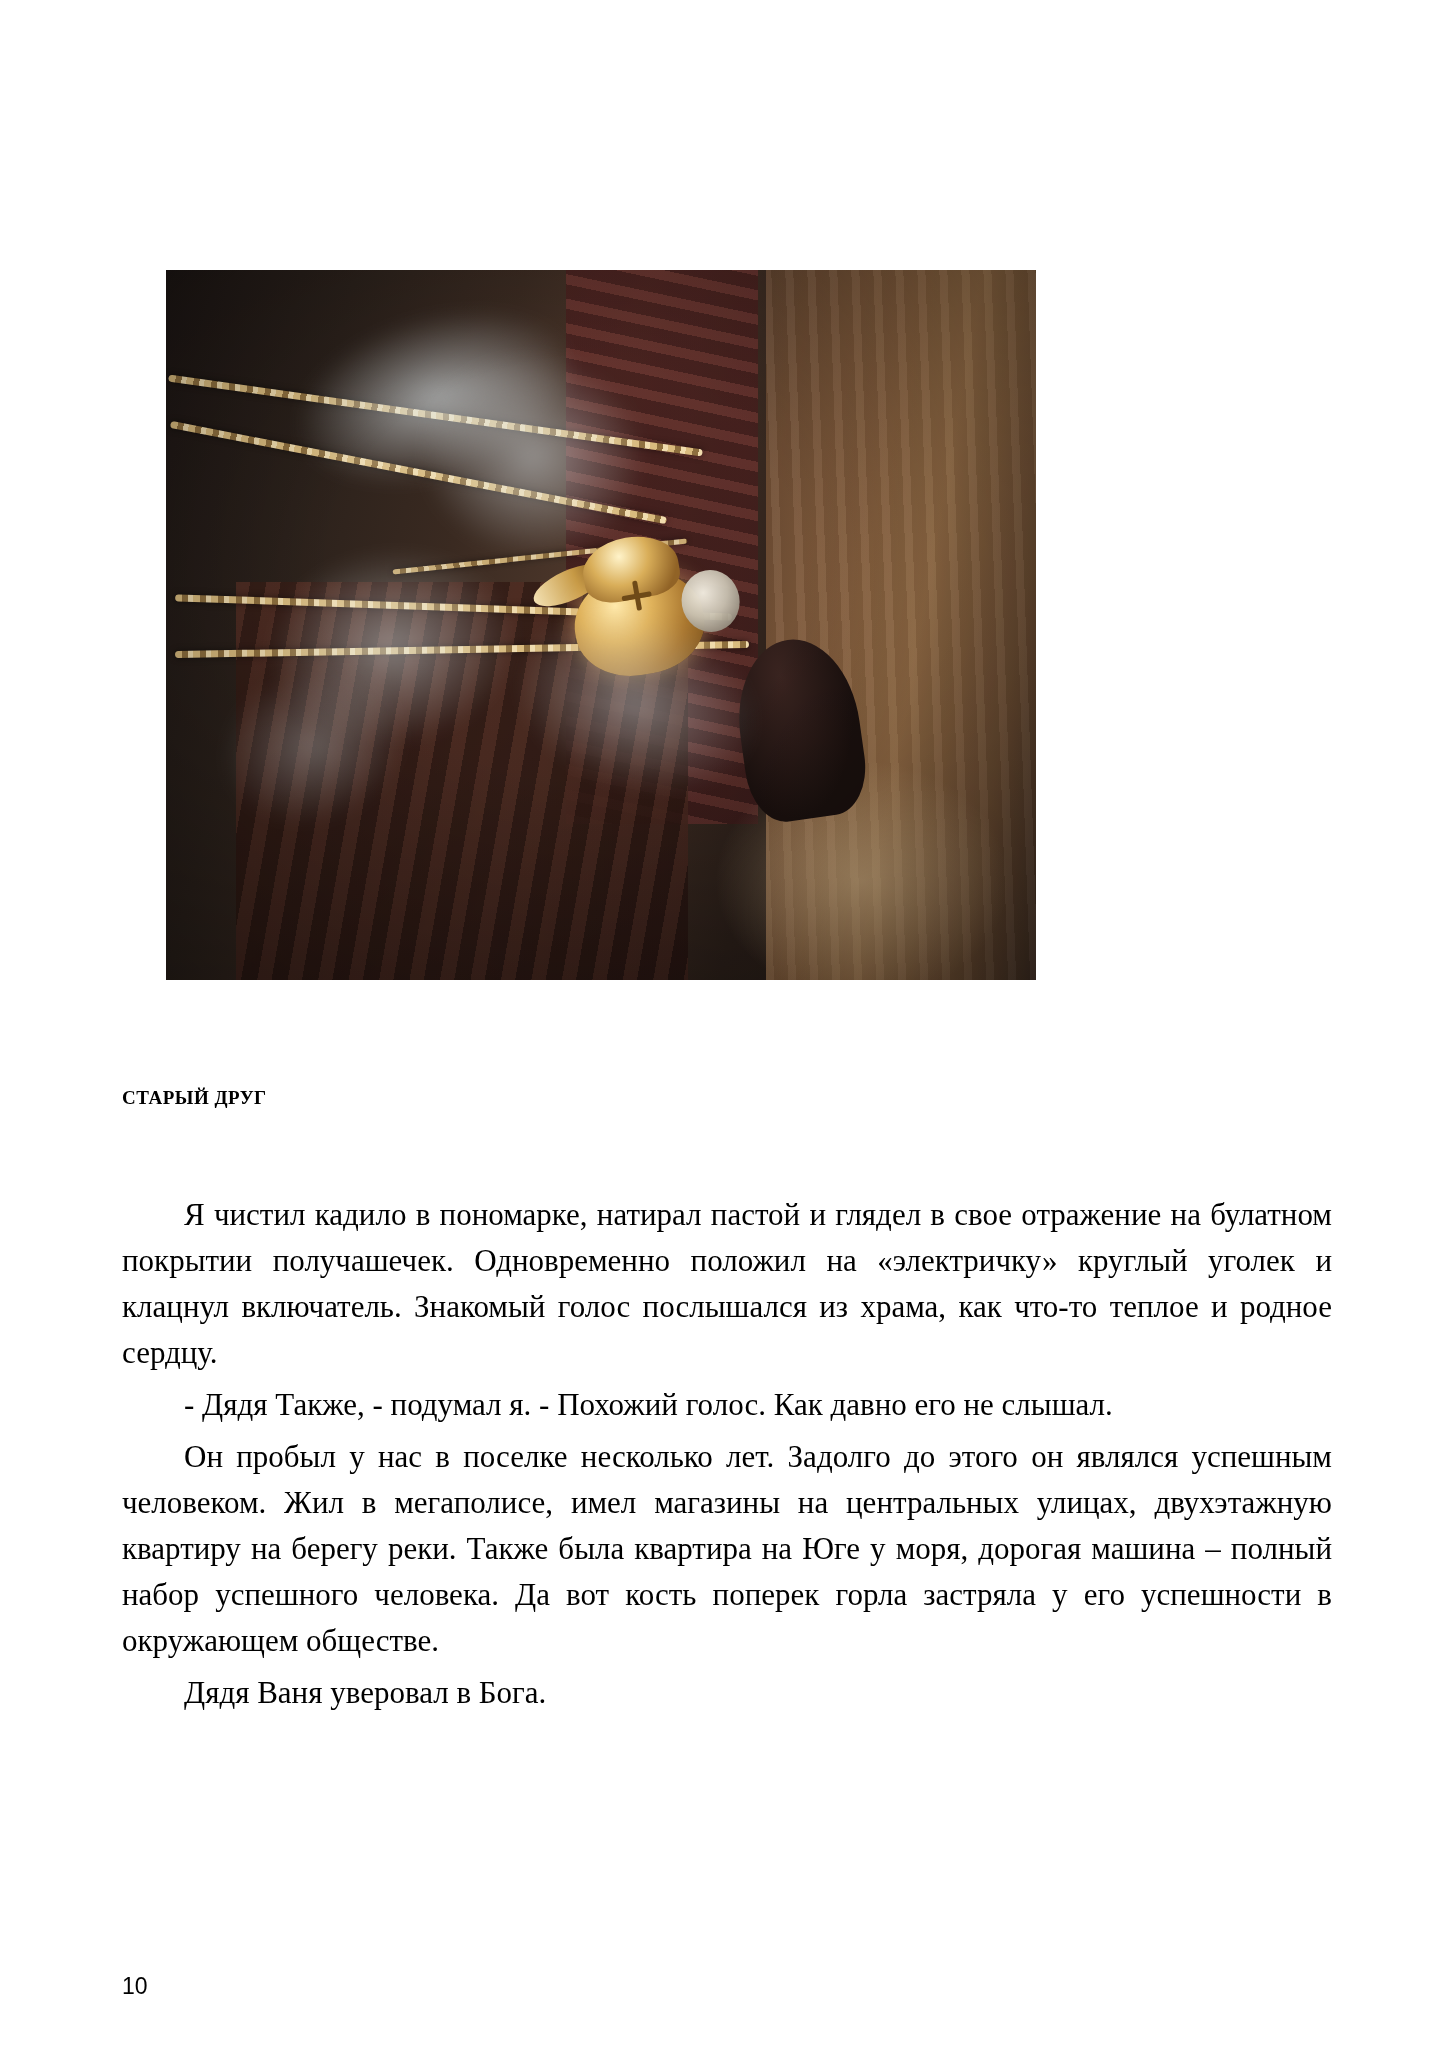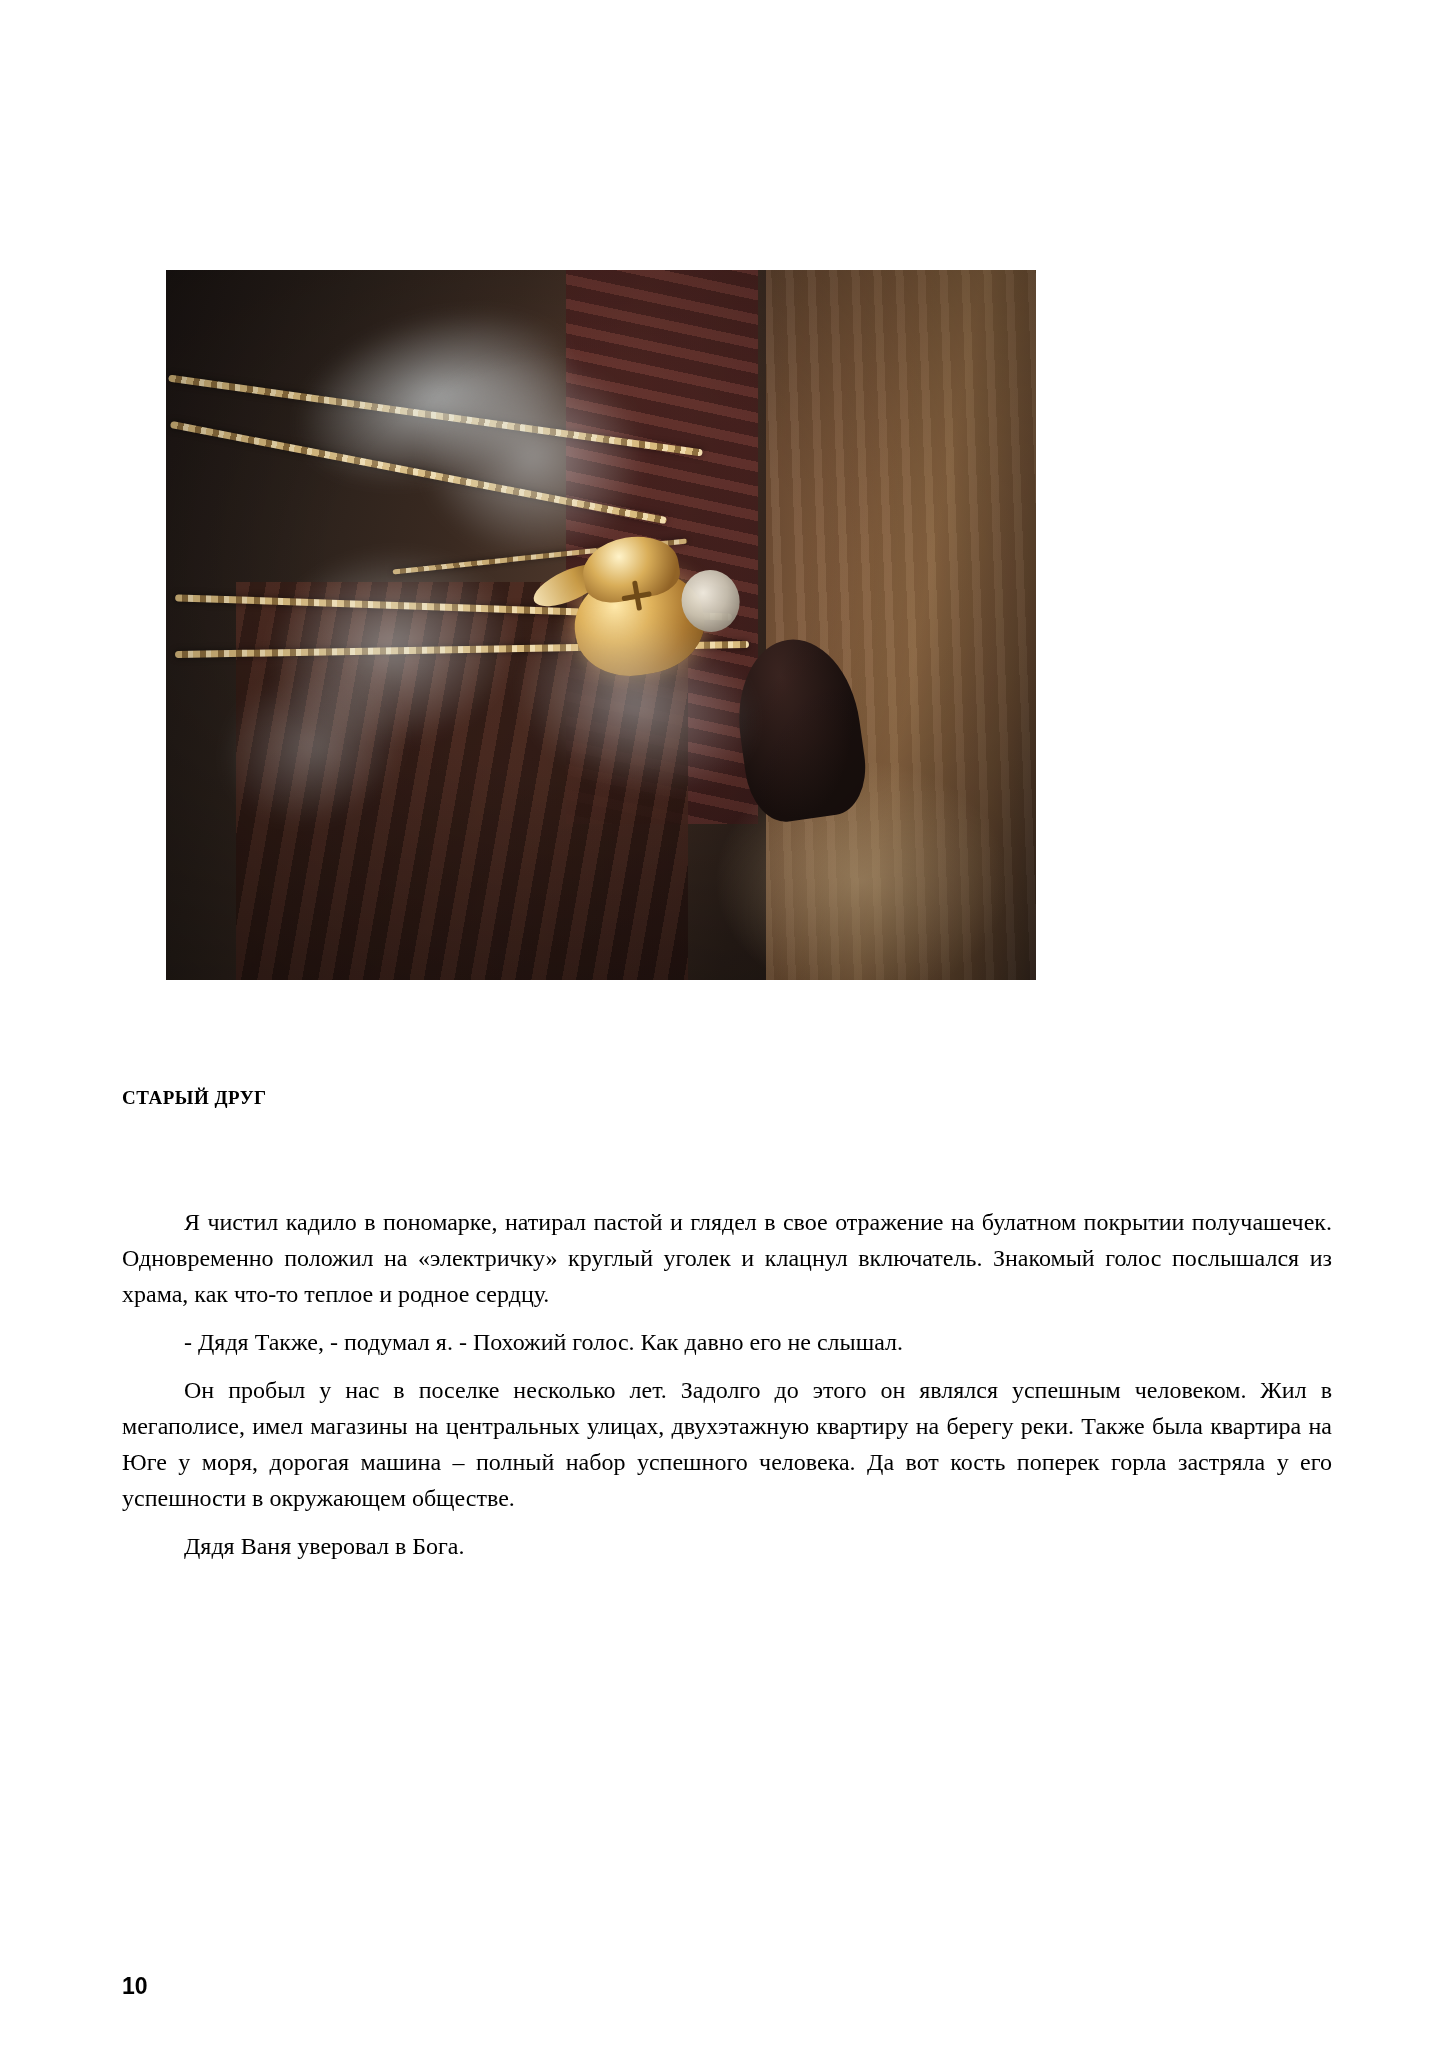--- a/index.html
+++ b/index.html
@@ -197,37 +197,36 @@
   }
 
   
   .body-text {
     position: absolute;
     left: 122px;
     top: 1192px;
     width: 1210px;
   }
   p.para {
-    margin: 12px 0 6px 0;
+    margin: 0 0 6px 0;
     text-align: justify;
     text-justify: inter-word;
-    font-size: 24px;
-    line-height: 36px;
+    font-size: 31px;
+    line-height: 46px;
     text-indent: 62px;
   }
   p.para:last-child { margin-bottom: 0; }
 
   
   .page-number {
     position: absolute;
     left: 122px;
     top: 1973px;
     font-size: 23px;
     font-family: "Liberation Sans", sans-serif;
-    font-weight: bold;
   }
 </style>
 </head>
 <body>
 
 <div class="page">
 
   <figure class="figure">
     <div class="photo">
       <div class="bg"></div>

